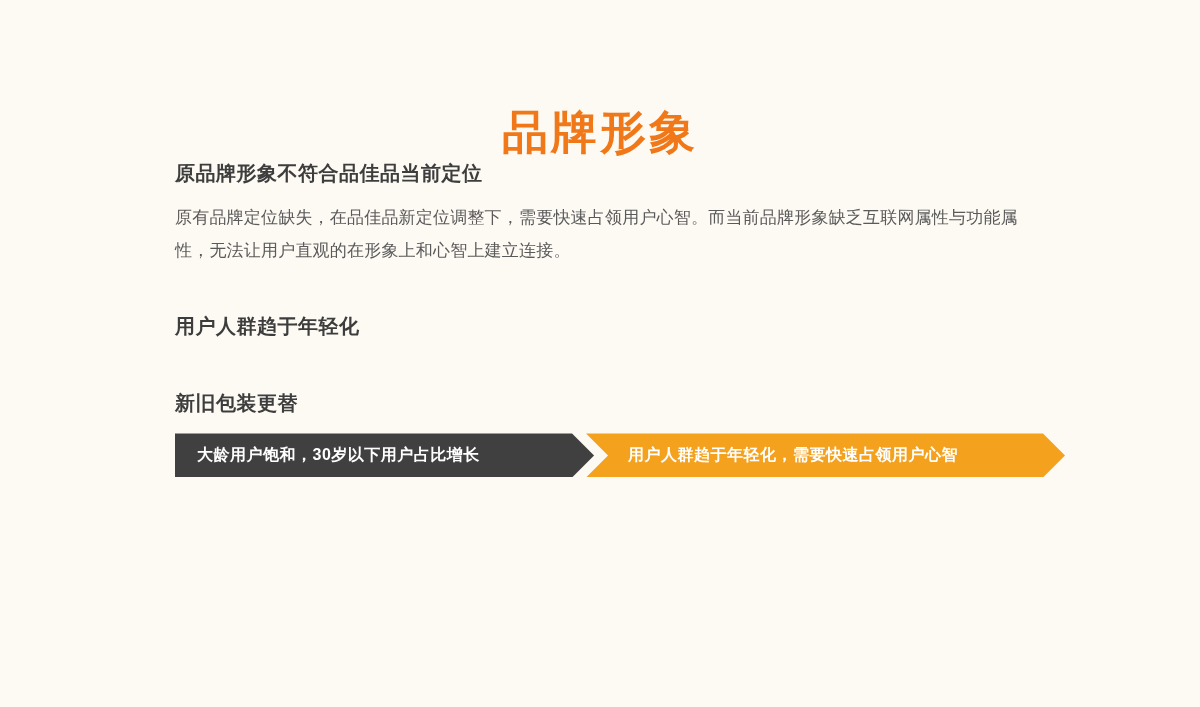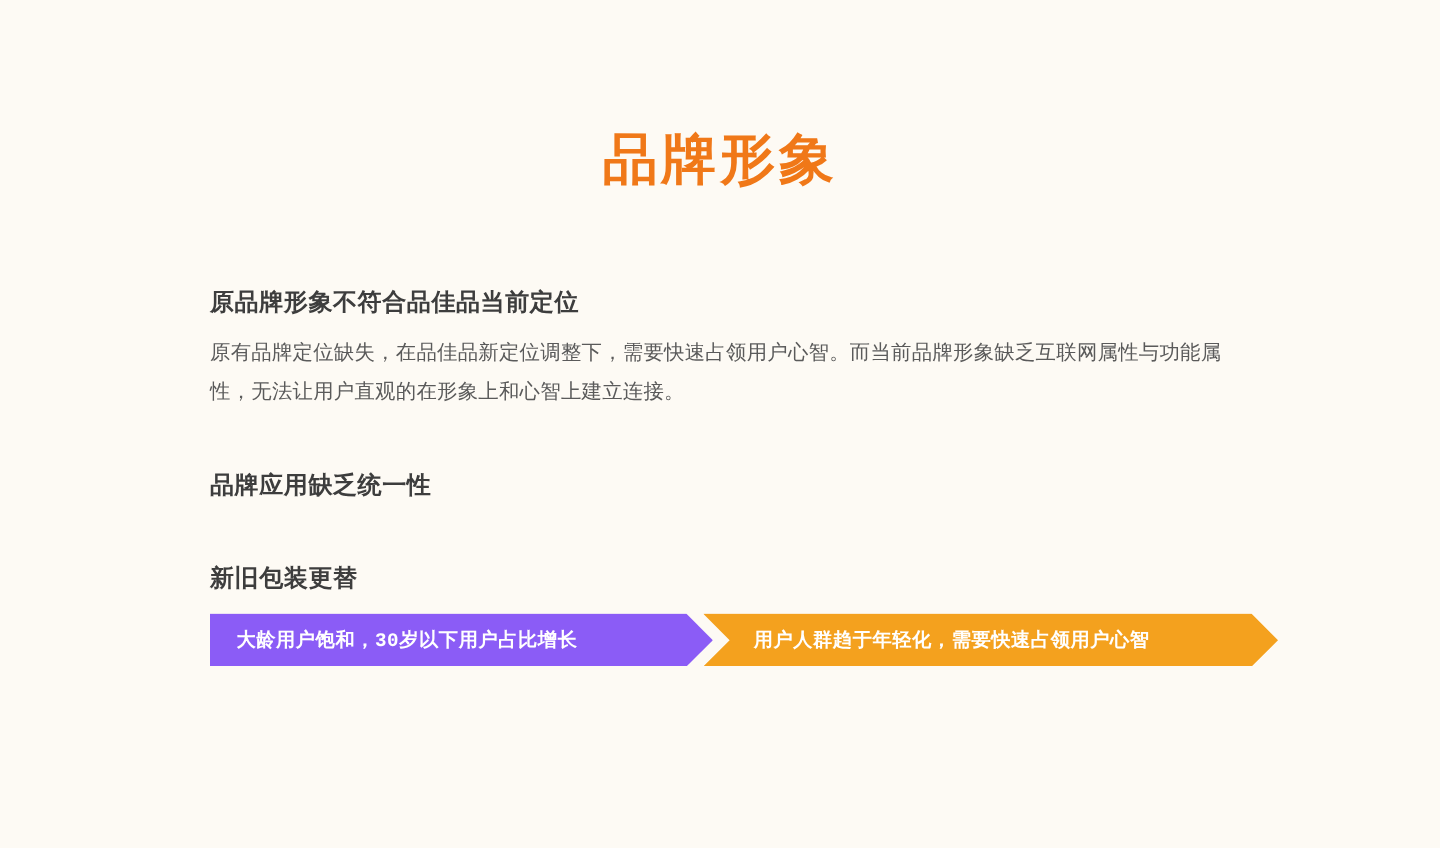--- a/index.html
+++ b/index.html
@@ -24,22 +24,20 @@
     font-size: 46px;
     font-weight: bold;
     color: #f07818;
     letter-spacing: 3px;
     margin: 0;
     padding-top: 105px;
     line-height: 1.2;
   }
   .content {
     padding: 0 175px;
-    margin-top: 78px;
-    font-family: Liberation Mono, monospace;
   }
   .section {
     margin-bottom: 34px;
   }
   .section-title {
     font-size: 20px;
     font-weight: bold;
     color: #3d3d3d;
     margin: 0 0 14px 0;
     letter-spacing: 0.5px;
@@ -72,21 +70,21 @@
     display: flex;
     align-items: center;
     color: #ffffff;
     font-size: 16px;
     font-weight: bold;
     letter-spacing: 0.5px;
     box-sizing: border-box;
   }
   .arrow-1 {
     width: 420px;
-    background: #8b5cf6;
+    background: #404040;
     padding-left: 22px;
     -webkit-clip-path: polygon(0 0, calc(100% - 22px) 0, 100% 50%, calc(100% - 22px) 100%, 0 100%);
     clip-path: polygon(0 0, calc(100% - 22px) 0, 100% 50%, calc(100% - 22px) 100%, 0 100%);
     z-index: 2;
   }
   .arrow-2 {
     width: 480px;
     margin-left: -8px;
     background: #f4a11e;
     padding-left: 42px;
@@ -103,21 +101,21 @@
   <h1 class="main-title">品牌形象</h1>
 
   <div class="content">
 
     <div class="section section-1">
       <h2 class="section-title">原品牌形象不符合品佳品当前定位</h2>
       <p class="section-body">原有品牌定位缺失，在品佳品新定位调整下，需要快速占领用户心智。而当前品牌形象缺乏互联网属性与功能属性，无法让用户直观的在形象上和心智上建立连接。</p>
     </div>
 
     <div class="section section-2">
-      <h2 class="section-title">品牌应用缺乏统一性</h2>
+      <h2 class="section-title">用户人群趋于年轻化</h2>
     </div>
 
     <div class="section section-3">
       <h2 class="section-title">新旧包装更替</h2>
       <div class="arrow-row">
         <div class="arrow arrow-1">
           <span>大龄用户饱和，30岁以下用户占比增长</span>
         </div>
         <div class="arrow arrow-2">
           <span>用户人群趋于年轻化，需要快速占领用户心智</span>

